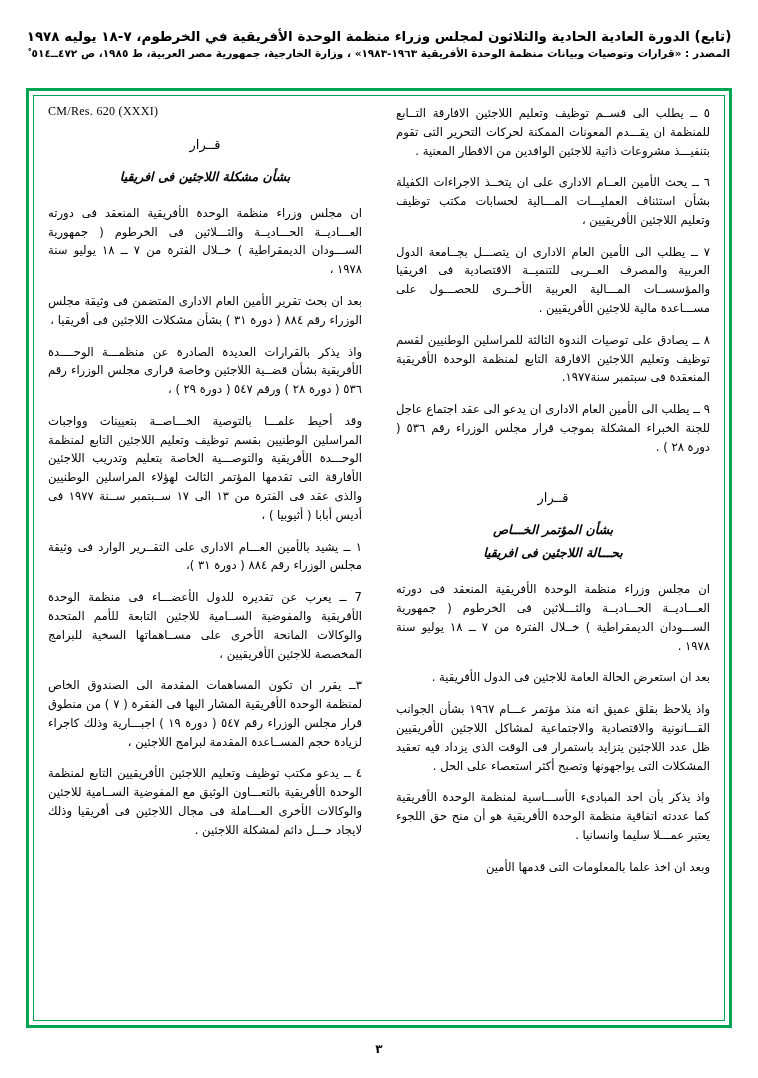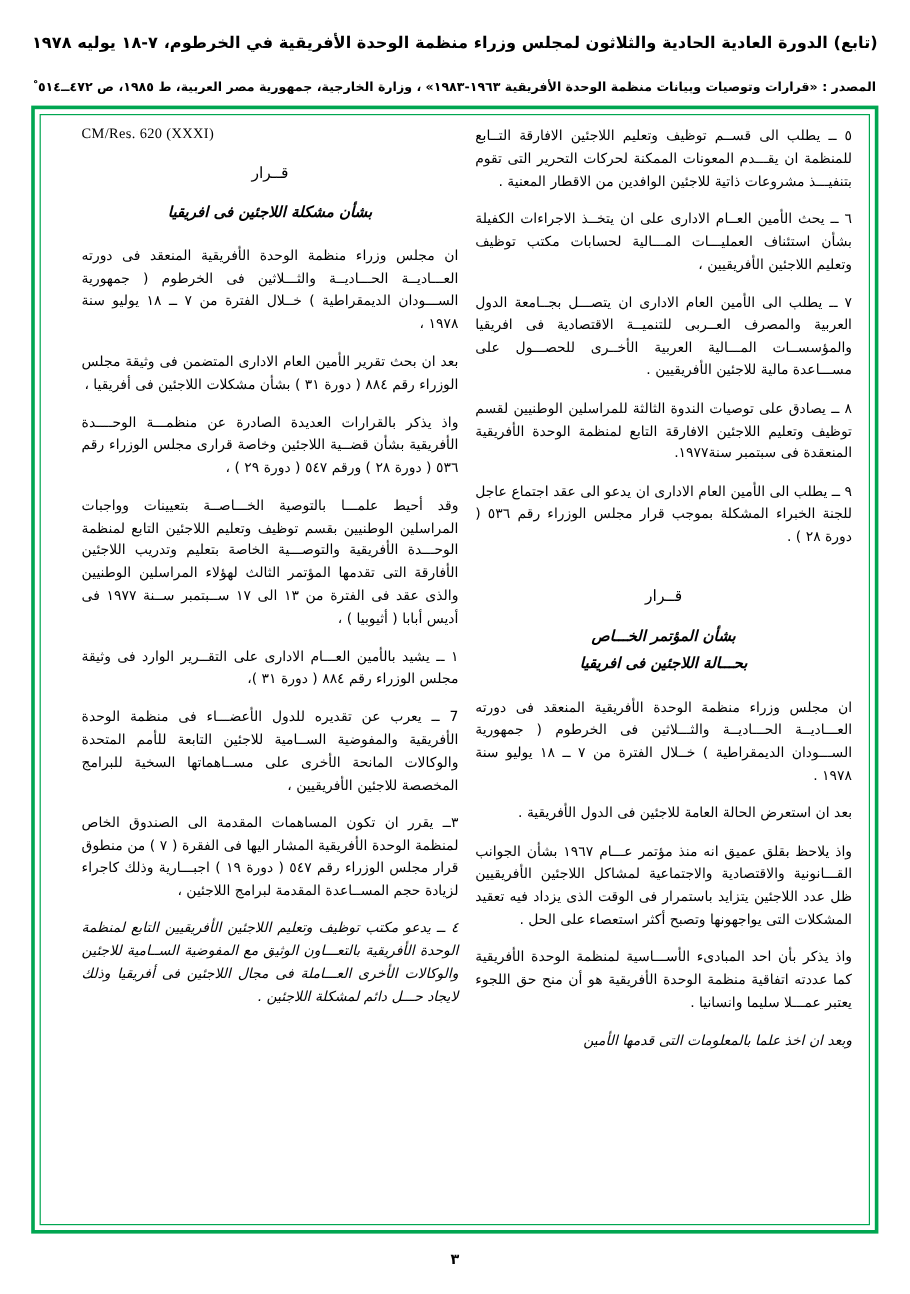--- a/index.html
+++ b/index.html
@@ -30,21 +30,21 @@
     text-align: center;
   }
   .header-title {
     font-size: 13.5px;
     font-weight: bold;
     line-height: 1.5;
     direction: rtl;
     text-align: center;
   }
   .header-source {
-    margin-top: 20px;
+    margin-top: 0;
     font-size: 10.5px;
     font-weight: bold;
     line-height: 1.5;
     direction: rtl;
   }
 
   
   .frame {
     position: absolute;
     top: 88px;
@@ -63,23 +63,22 @@
 
   
   .columns {
     position: absolute;
     top: 104px;
     left: 48px;
     width: 662px;
     height: 905px;
     display: flex;
     flex-direction: row-reverse;
-    gap: 14px;
+    gap: 34px;
     direction: rtl;
-    justify-content: flex-end;
   }
   .col {
     width: 314px;
     direction: rtl;
   }
 
   .res-id {
     direction: ltr;
     text-align: left;
     font-size: 12px;
@@ -106,21 +105,21 @@
   }
 
   p.para {
     font-size: 11.6px;
     line-height: 1.62;
     margin: 0 0 13px 0;
     text-align: justify;
     text-justify: inter-word;
     letter-spacing: .2px;
   }
-  p.para:last-child { margin-bottom: 0; font-style: italic; }
+  p.para:last-child { margin-bottom: 0; }
   .gap-block { height: 20px; }
 
   
   .page-number {
     position: absolute;
     bottom: 22px;
     left: 0;
     right: 0;
     text-align: center;
     font-size: 12px;

